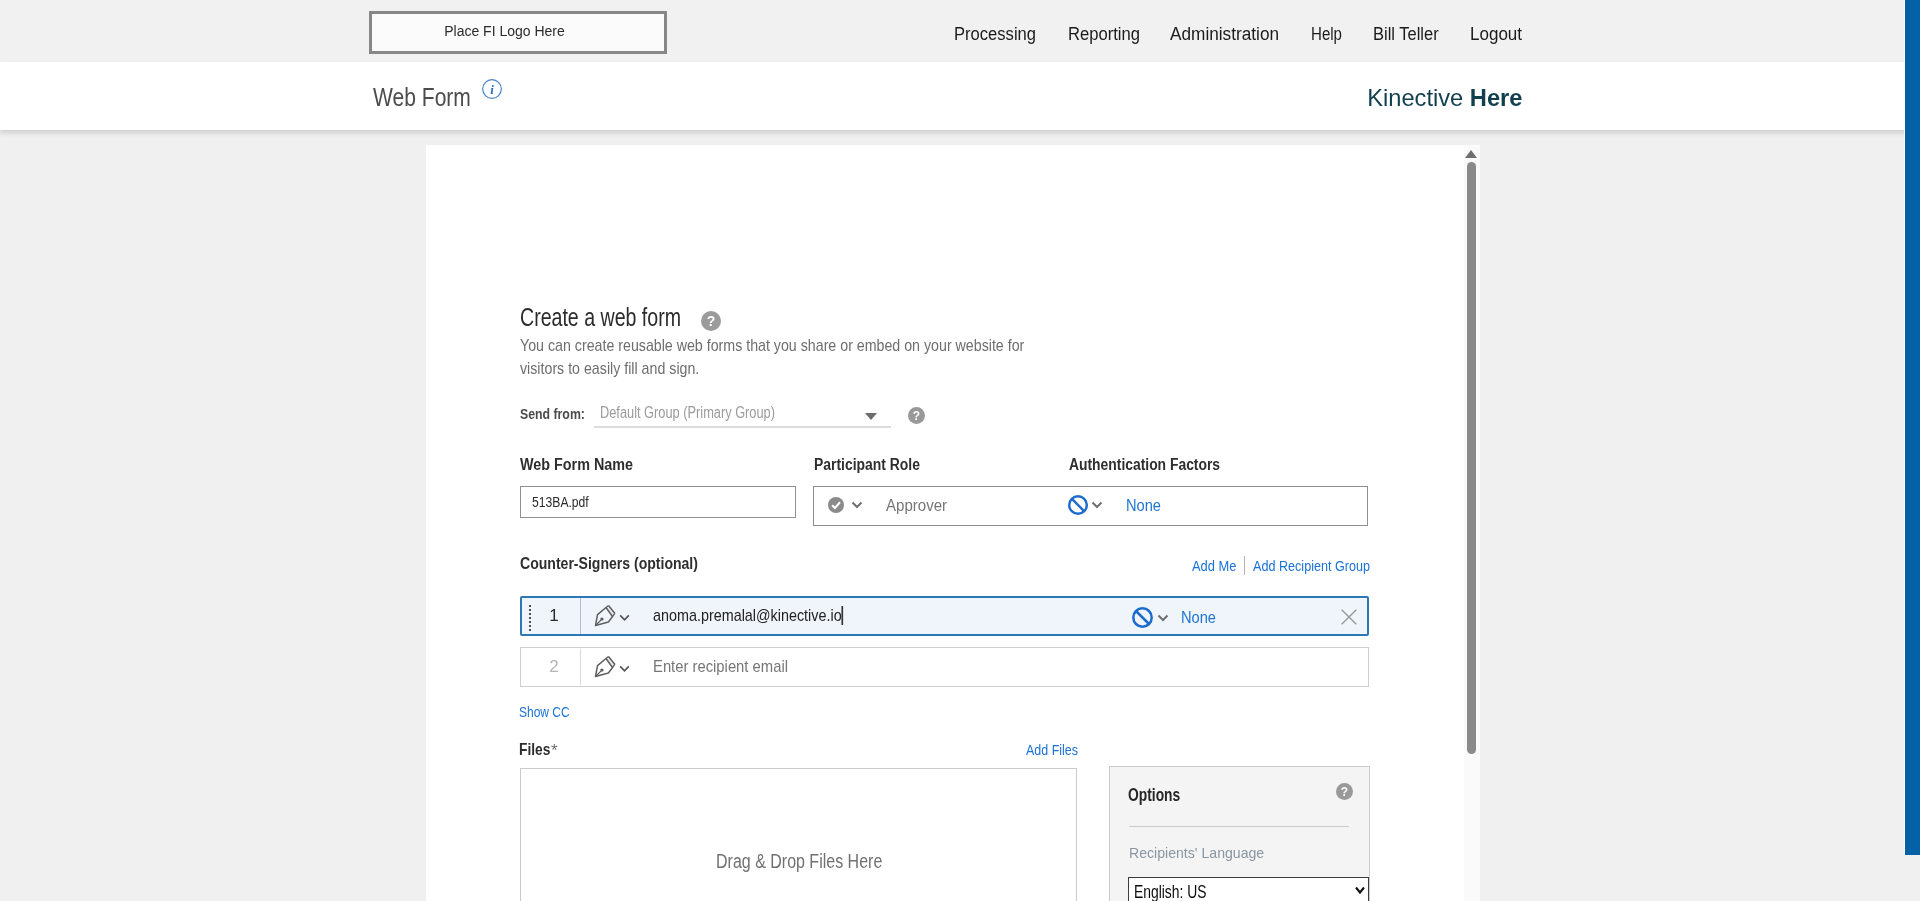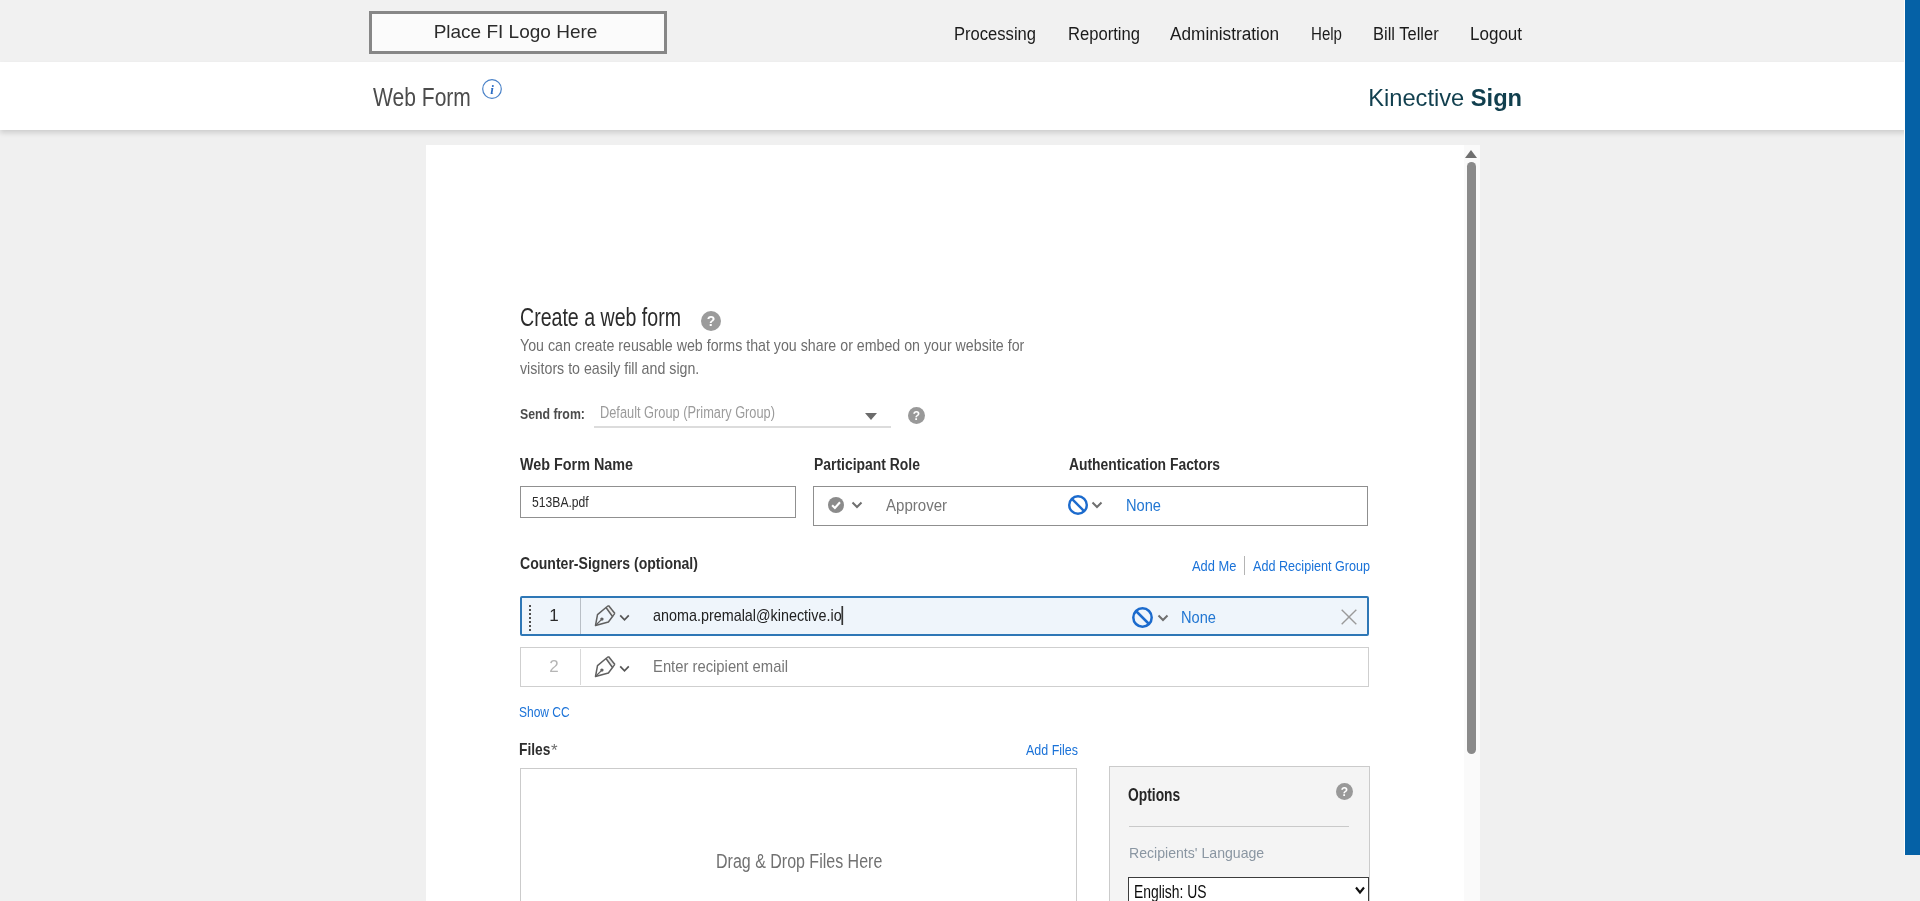--- a/index.html
+++ b/index.html
@@ -6,36 +6,36 @@
   html,body { width:1920px; height:901px; overflow:hidden; }
   body { position:relative; background:#f0f0f0; font-family:"Liberation Sans",sans-serif; }
   .abs { position:absolute; }
 </style>
 </head>
 <body>
 
 <div class="abs" style="left:0;top:0;width:1920px;height:62px;background:#f1f1f1;"></div>
 
 <div class="abs" style="left:369px;top:11px;width:298px;height:43px;background:#fbfbfb;border:3.5px solid #878787;"></div>
-<div class="abs" style="left:369px;top:11px;width:293px;height:43px;line-height:41px;text-align:center;font-size:19px;color:#2b2b2b;">Place FI Logo Here</div>
+<div class="abs" style="left:358px;top:11px;width:293px;height:43px;line-height:41px;text-align:center;font-size:14px;color:#2b2b2b;">Place FI Logo Here</div>
 
 <div class="abs" style="left:954px;top:24px;font-size:18px;color:#1b1b1b;transform:scaleX(0.921);transform-origin:0 0;">Processing</div>
 <div class="abs" style="left:1068px;top:24px;font-size:18px;color:#1b1b1b;transform:scaleX(0.923);transform-origin:0 0;">Reporting</div>
 <div class="abs" style="left:1170px;top:24px;font-size:18px;color:#1b1b1b;transform:scaleX(0.956);transform-origin:0 0;">Administration</div>
 <div class="abs" style="left:1311px;top:24px;font-size:18px;color:#1b1b1b;transform:scaleX(0.837);transform-origin:0 0;">Help</div>
 <div class="abs" style="left:1373px;top:24px;font-size:18px;color:#1b1b1b;transform:scaleX(0.916);transform-origin:0 0;">Bill Teller</div>
 <div class="abs" style="left:1470px;top:24px;font-size:18px;color:#1b1b1b;transform:scaleX(0.945);transform-origin:0 0;">Logout</div>
 
 <div class="abs" style="left:0;top:62px;width:1920px;height:68px;background:#ffffff;box-shadow:0 3px 5px rgba(0,0,0,0.14);"></div>
 <div class="abs" style="left:373px;top:82px;font-size:26px;color:#4c4c4c;transform:scaleX(0.81);transform-origin:0 0;">Web Form</div>
 <svg class="abs" style="left:482px;top:79px;" width="20" height="20" viewBox="0 0 20 20">
   <circle cx="10" cy="10" r="9.3" fill="none" stroke="#4a82c8" stroke-width="1.2"></circle>
   <text x="10" y="14.6" font-family="Liberation Serif,serif" font-style="italic" font-weight="bold" font-size="13" fill="#2b6cc4" text-anchor="middle">i</text>
 </svg>
-<div class="abs" style="right:398px;top:84px;font-size:24px;color:#113f4e;transform:scaleX(0.986);transform-origin:100% 0;">Kinective <b>Sign</b></div>
+<div class="abs" style="right:398px;top:84px;font-size:24px;color:#113f4e;transform:scaleX(0.986);transform-origin:100% 0;">Kinective <b>Here</b></div>
 
 <div class="abs" style="left:426px;top:145px;width:1038px;height:756px;background:#ffffff;"></div>
 
 <div class="abs" style="left:1464px;top:145px;width:16px;height:756px;background:#fafafa;"></div>
 <div class="abs" style="left:1465px;top:150px;width:0;height:0;border-left:6px solid transparent;border-right:6px solid transparent;border-bottom:8px solid #6f6f6f;"></div>
 <div class="abs" style="left:1467px;top:162px;width:9px;height:592px;border-radius:5px;background:#8a8a8a;"></div>
 
 <div class="abs" style="left:1904px;top:0;width:16px;height:855px;background:#0561a6;border-left:1px solid #ffffff;"></div>
 
 <div class="abs" style="left:520px;top:303px;font-size:25px;color:#2b2b2b;transform:scaleX(0.783);transform-origin:0 0;">Create a web form</div>

